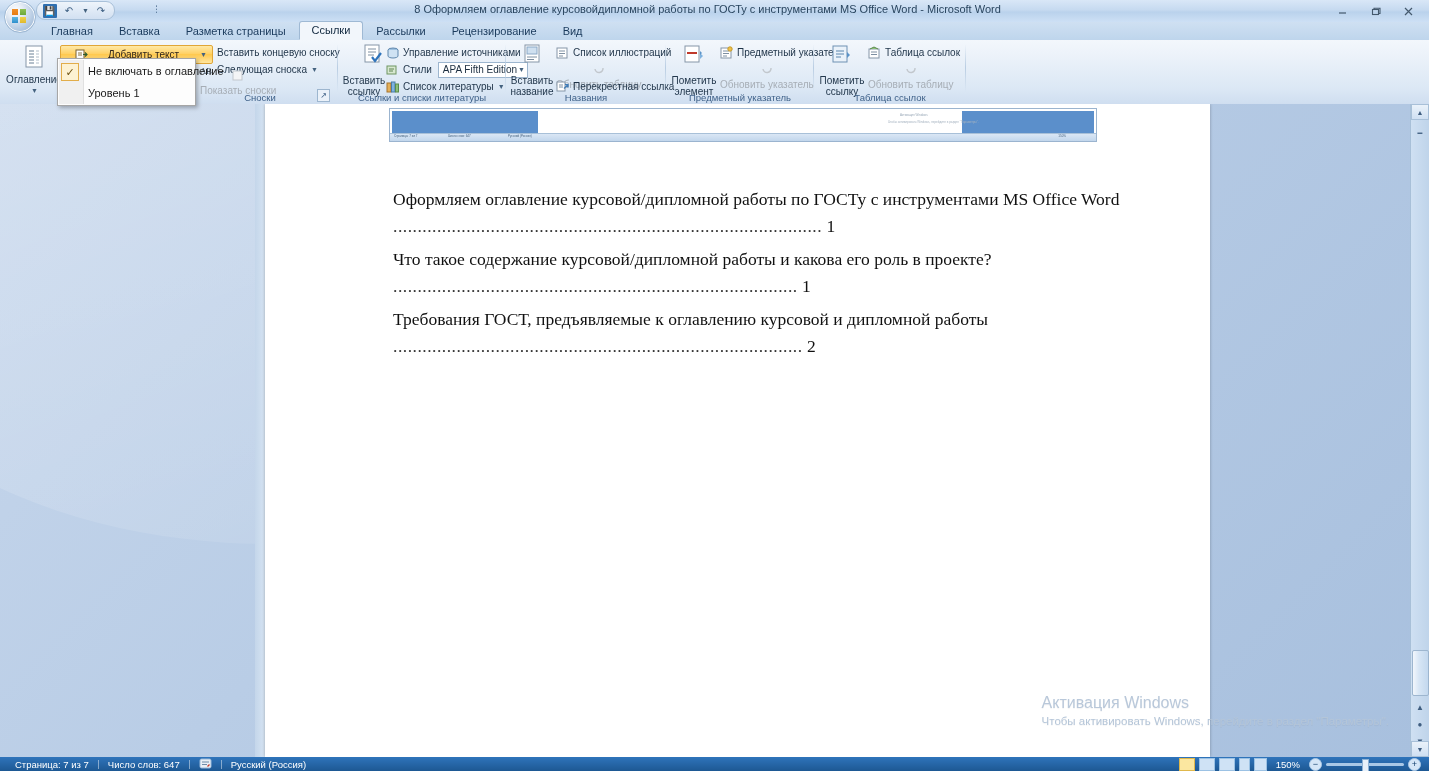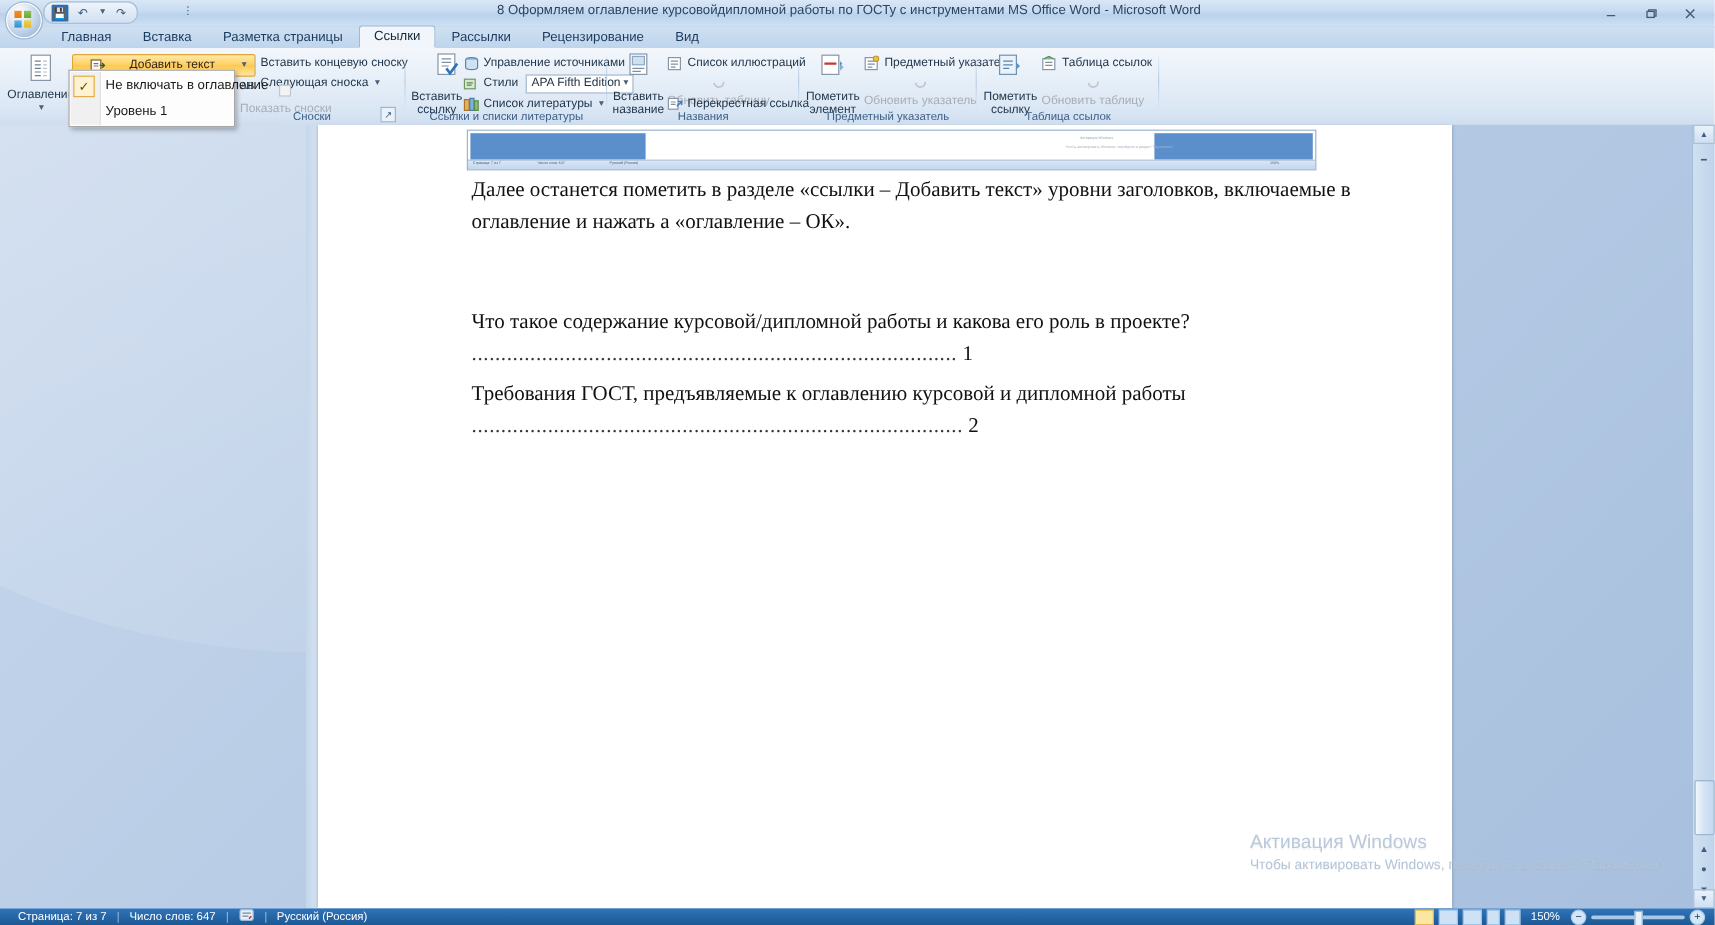--- a/index.html
+++ b/index.html
@@ -501,25 +501,29 @@
         <div class="tinytext" style="left:510px;top:4px;color:#9aa9b8;">Активация Windows</div>
         <div class="tinytext" style="left:498px;top:11px;color:#a6b3c0;">Чтобы активировать Windows, перейдите в раздел "Параметры".</div>
         <div class="statusstrip"></div>
         <div class="tinytext" style="left:4px;top:25px;">Страница: 7 из 7</div>
         <div class="tinytext" style="left:58px;top:25px;">Число слов: 647</div>
         <div class="tinytext" style="left:118px;top:25px;">Русский (Россия)</div>
         <div class="tinytext" style="right:30px;top:25px;">150%</div>
       </div>
 
       <div class="docbody">
-        <p class="para">Далее останется пометить в разделе «ссылки – Добавить текст» уровни заголовков, включаемые в оглавление и нажать а «оглавление – ОК».</p>
 
         <div style="height:42px;"></div>
 
         <div class="toc">
+          <div class="tocitem">
+            <span class="txt">Оформляем оглавление курсовой/дипломной работы по ГОСТу с инструментами MS Office Word</span>
+            <span class="leader"> ........................................................................................</span>
+            <span class="pg">1</span>
+          </div>
           <div class="tocitem">
             <span class="txt">Что такое содержание курсовой/дипломной работы и какова его роль в проекте?</span>
             <span class="leader">...................................................................................</span>
             <span class="pg">1</span>
           </div>
           <div class="tocitem">
             <span class="txt">Требования ГОСТ, предъявляемые к оглавлению курсовой и дипломной работы</span>
             <span class="leader"> ....................................................................................</span>
             <span class="pg">2</span>
           </div>

